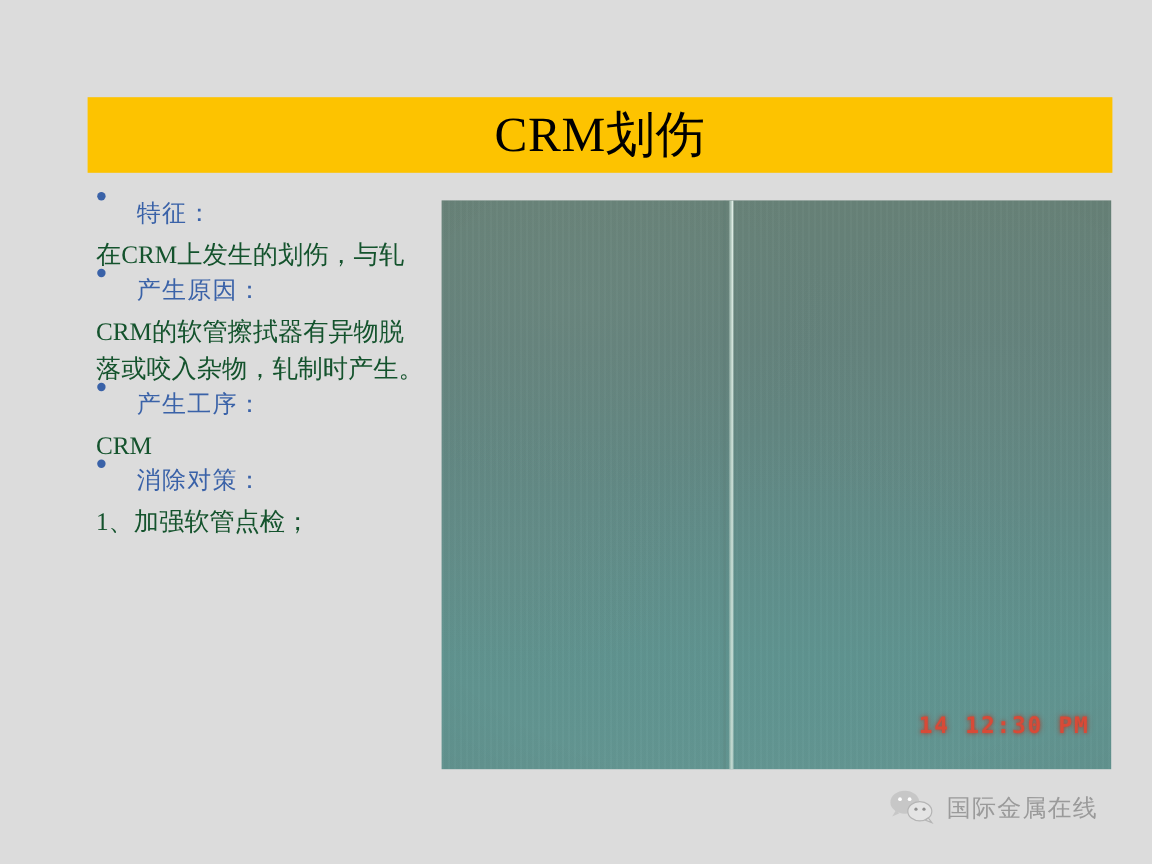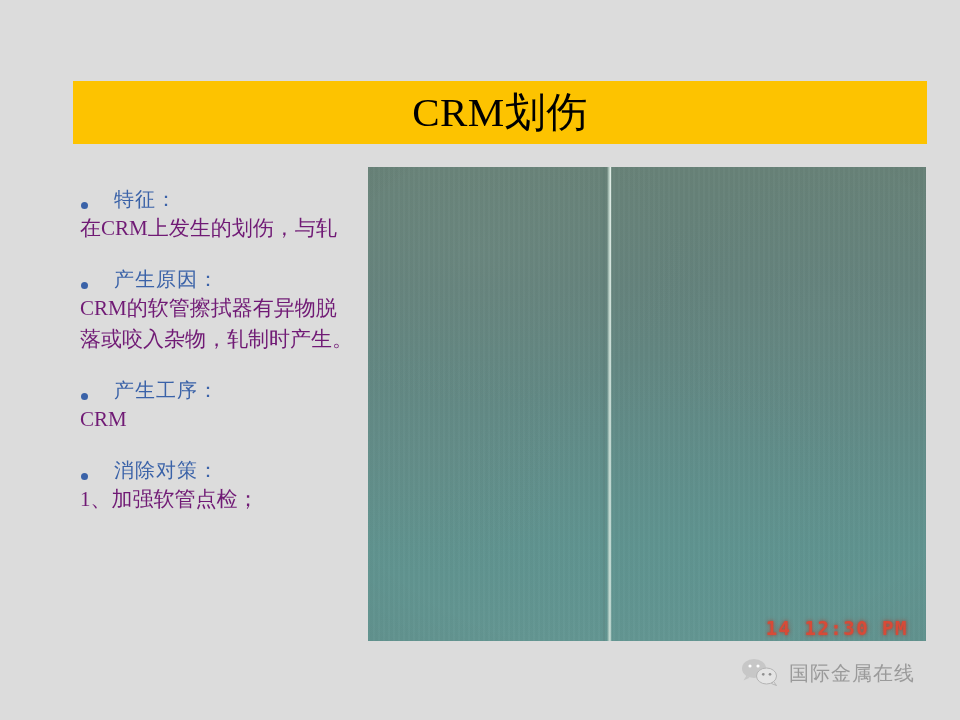--- a/index.html
+++ b/index.html
@@ -39,23 +39,22 @@
   
   #content-column {
     position: absolute;
     left: 73px;
     top: 164px;
     width: 285px;
   }
 
   .bullet-heading {
     display: flex;
-    align-items: flex-end;
+    align-items: flex-start;
     height: 33px;
-    margin-top: 16px;
   }
   .bullet-dot {
     width: 7px;
     height: 7px;
     border-radius: 50%;
     background: #3a62a8;
     margin-left: 8px;
     margin-right: 26px;
     flex: none;
     position: relative;
@@ -65,21 +64,21 @@
     font-family: "Liberation Serif", "DejaVu Serif", serif;
     font-size: 20px;
     color: #3a62a8;
     letter-spacing: 1px;
     white-space: nowrap;
   }
 
   .body-line {
     font-family: "Liberation Serif", "DejaVu Serif", serif;
     font-size: 21px;
-    color: #701a75;
+    color: #14532d;
     line-height: 31px;
     height: 31px;
     padding-left: 7px;
     white-space: nowrap;
     letter-spacing: 0px;
   }
 
   
   #defect-photo {
     position: absolute;
@@ -155,21 +154,21 @@
     top: 0;
     width: 2px;
     height: 100%;
     background: rgba(70,100,95,0.18);
   }
 
   
   #photo-timestamp {
     position: absolute;
     right: 18px;
-    bottom: 2px;
+    bottom: 25px;
     font-family: "DejaVu Sans Mono", "Liberation Mono", monospace;
     font-size: 19px;
     font-weight: bold;
     color: #e8412c;
     letter-spacing: 1.5px;
     text-shadow: 0 0 3px rgba(200,40,20,0.75), 0 0 6px rgba(180,40,20,0.4);
     opacity: 0.88;
     white-space: nowrap;
   }
 

